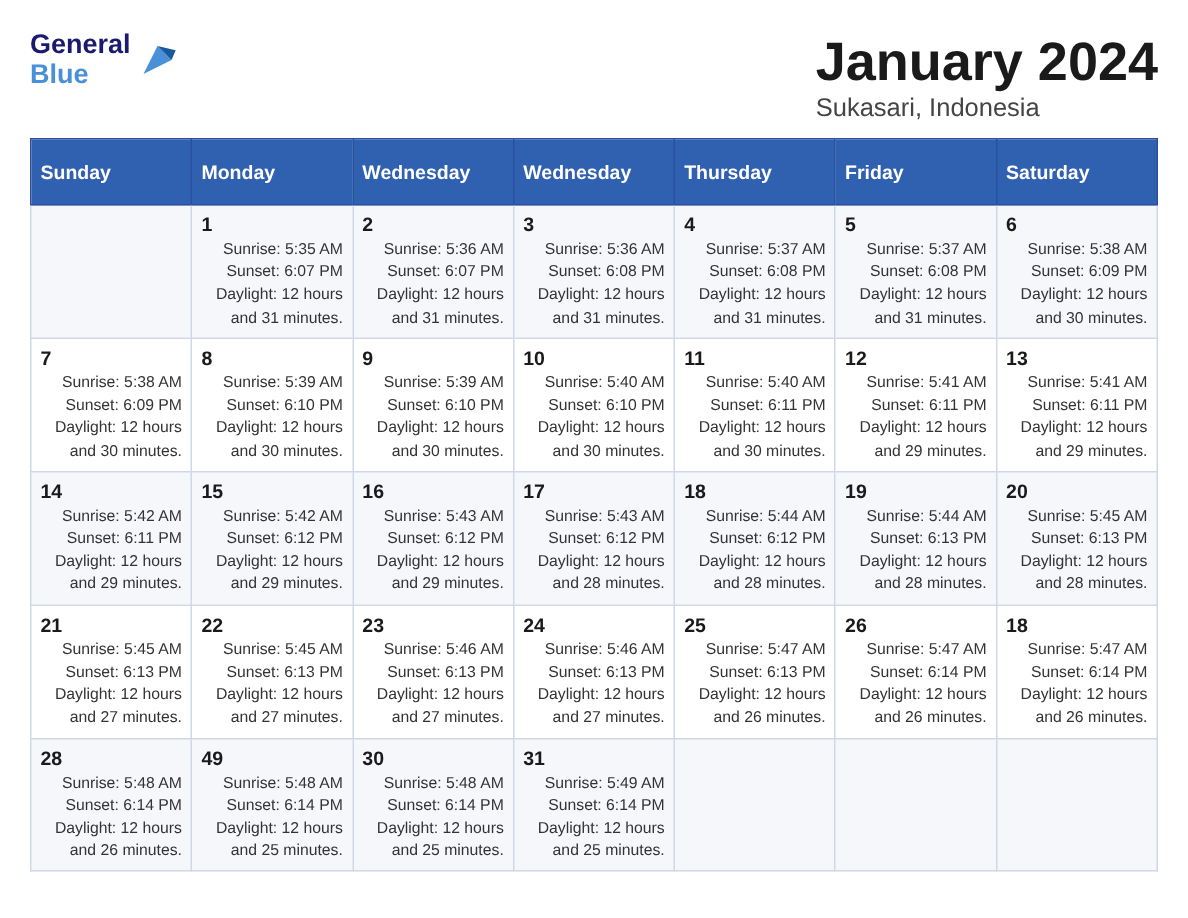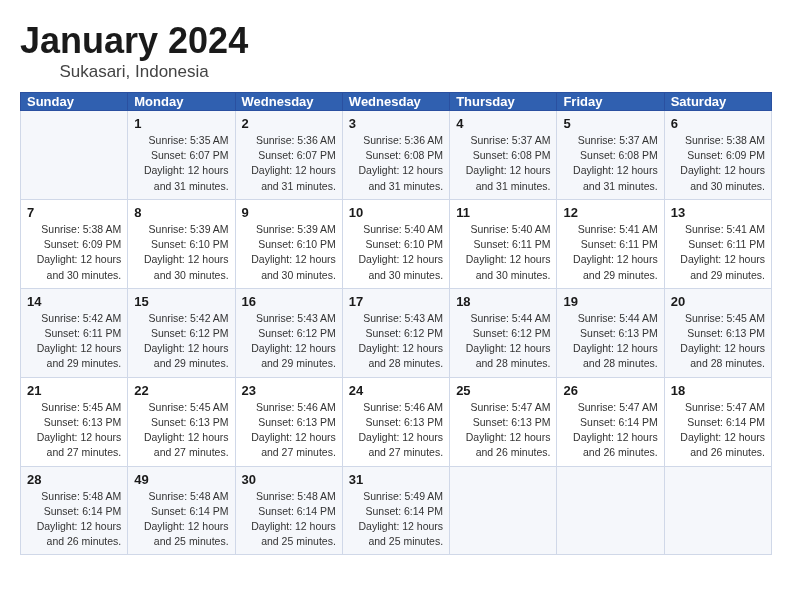--- a/index.html
+++ b/index.html
@@ -28,40 +28,40 @@
     }
     .logo-text span {
       color: #4a90d9;
     }
     .logo-icon {
       width: 28px;
       height: 28px;
       margin-left: 4px;
     }
     .title-block {
-      text-align: center;
+      text-align: left;
     }
     .month-title {
       font-size: 36px;
       font-weight: bold;
       color: #1a1a1a;
     }
     .subtitle {
       font-size: 17px;
       color: #444;
     }
     table {
       width: 100%;
       border-collapse: collapse;
       font-size: 11px;
     }
     thead tr th {
       background-color: #3060b0;
       color: #fff;
-      padding: 1px 6px;
+      padding: 14px 6px;
       text-align: left;
       font-size: 13px;
       font-weight: bold;
       border: 1px solid #2a50a0;
     }
     tbody tr td {
       border: 1px solid #d0d8e8;
       padding: 5px 6px;
       vertical-align: top;
       width: 14.28%;
@@ -87,20 +87,31 @@
       text-align: right;
     }
     .empty-cell {
       background-color: #f5f7fb;
     }
   </style>
 </head>
 <body>
 
 <div class="header">
+  <div class="logo">
+    <div>
+      <div class="logo-text">
+        General<br><span>Blue</span>
+      </div>
+    </div>
+    <svg class="logo-icon" viewBox="0 0 30 30" xmlns="http://www.w3.org/2000/svg">
+      <polygon points="5,25 15,5 25,15" fill="#4a90d9"></polygon>
+      <polygon points="15,5 25,15 28,8" fill="#1a5a9a"></polygon>
+    </svg>
+  </div>
   <div class="title-block">
     <div class="month-title">January 2024</div>
     <div class="subtitle">Sukasari, Indonesia</div>
   </div>
 </div>
 
 <table>
   <thead>
     <tr>
     <th>Sunday</th>

